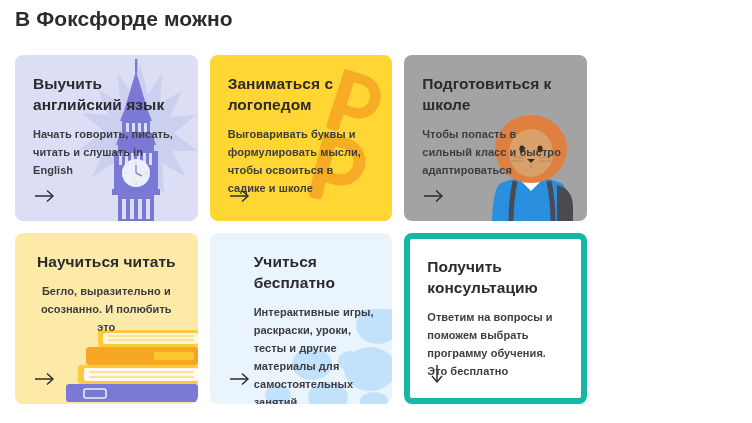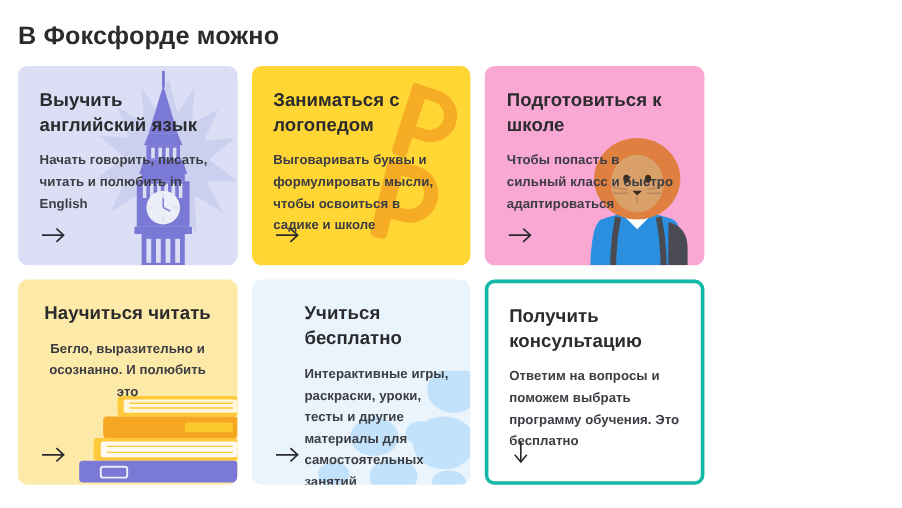--- a/index.html
+++ b/index.html
@@ -16,21 +16,21 @@
   }
   #page {
     position: relative;
     width: 752px;
     height: 423px;
     background: #ffffff;
   }
   .page-title {
     position: absolute;
     left: 15px;
-    top: 16px;
+    top: 4px;
     font-size: 21px;
     font-weight: 700;
     color: #2b2b2e;
     letter-spacing: 0.1px;
     line-height: 30px;
   }
   .grid {
     position: absolute;
     left: 15px;
     top: 55px;
@@ -77,24 +77,24 @@
     z-index: 4;
     width: 22px;
     height: 18px;
     display: block;
   }
   .card-arrow svg { display: block; }
 
   
   .c-lavender { background: #dcdef5; }
   .c-yellow   { background: #ffd633; }
-  .c-blue     { background: #f9a8d4; }
+  .c-blue     { background: #a3a3a3; }
   .c-cream    { background: #fdeaa8; text-align: center; }
   .c-paleblue { background: #eaf4fd; padding-left: 44px; }
-  .c-white    { background: #ffffff; border: 3px solid #14b8a6; }
+  .c-white    { background: #ffffff; border: 6px solid #14b8a6; }
 
   .card.c-white { padding: 17px 17px 0 17px; }
   .card.c-white .card-title { max-width: 160px; }
   .card.c-white .card-desc  { max-width: 190px; }
 
   
   .deco {
     position: absolute;
     inset: 0;
     z-index: 1;
@@ -151,21 +151,21 @@
             <line x1="46" y1="118" x2="50" y2="118"></line>
             <line x1="66" y1="118" x2="70" y2="118"></line>
           </g>
           <g stroke="#8a88d8" stroke-width="1.4">
             <line x1="58" y1="118" x2="58" y2="110"></line>
             <line x1="58" y1="118" x2="64" y2="121"></line>
           </g>
         </svg>
       </div>
       <div class="card-title">Выучить английский язык</div>
-      <div class="card-desc">Начать говорить, писать, читать и полюбить in English</div>
+      <div class="card-desc">Начать говорить, писать, читать и слушать in English</div>
       <span class="card-arrow">
         <svg width="22" height="18" viewBox="0 0 22 18">
           <line x1="1" y1="9" x2="19" y2="9" stroke="#2b2b2e" stroke-width="1.4"></line>
           <polyline points="13,3.5 19,9 13,14.5" fill="none" stroke="#2b2b2e" stroke-width="1.4"></polyline>
         </svg>
       </span>
     </div>
 
     <div class="card c-yellow">
       <div class="deco">

